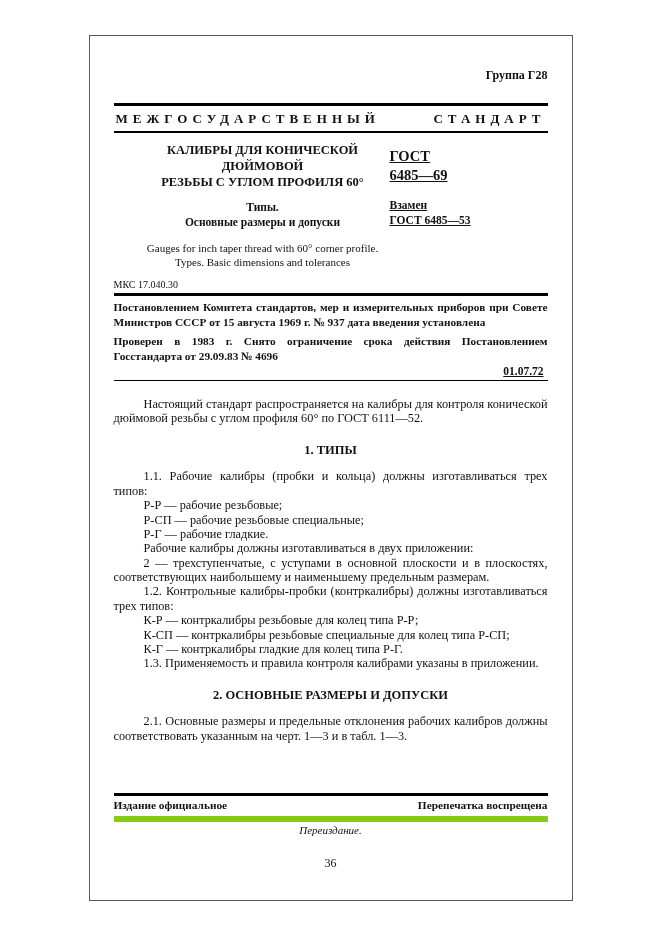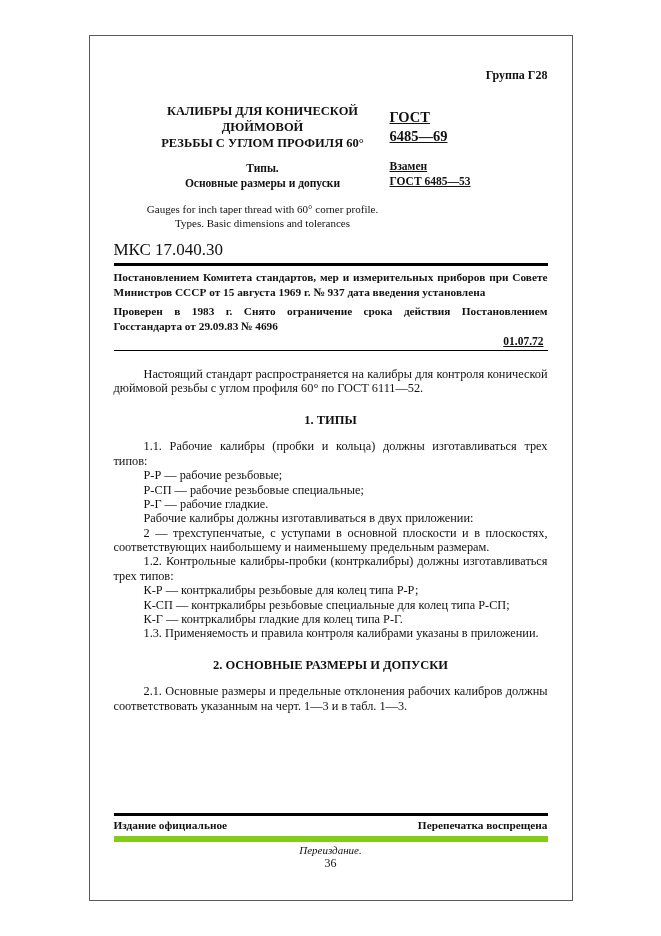--- a/index.html
+++ b/index.html
@@ -43,21 +43,21 @@
     white-space: nowrap;
   }
   .title-row { display: flex; margin-top: 9px; }
   .title-left { flex: 1; text-align: center; padding: 0 6px 0 28px; }
   .title-main { font-weight: bold; font-size: 12.5px; line-height: 1.28; }
   .title-sub  { font-weight: bold; font-size: 11.5px; margin-top: 10px; line-height: 1.3; }
   .title-en   { font-size: 11px; margin-top: 11px; line-height: 1.3; }
   .title-right { width: 158px; text-align: left; text-decoration: underline; }
   .gost   { font-weight: bold; font-size: 14.5px; line-height: 1.3; margin-top: 5px; }
   .vzamen { font-weight: bold; font-size: 11.5px; line-height: 1.3; margin-top: 13px; }
-  .mks { font-size: 17px; margin-top: 10px; }
+  .mks { font-size: 10px; margin-top: 10px; }
   .rule-thick { border-top: 3px solid #000; margin-top: 3px; }
   .rule-thin  { border-top: 1px solid #000; margin-top: 3px; }
   .decree {
     font-weight: bold;
     font-size: 11.3px;
     line-height: 1.32;
     text-align: justify;
     margin: 4px 0 0;
   }
   .decree-date {
@@ -73,21 +73,21 @@
   .h {
     text-align: center;
     font-weight: bold;
     font-size: 12.5px;
     margin: 17px 0 12px;
   }
   .footer {
     position: absolute;
     left: 24px;
     right: 24px;
-    top: 777px;
+    top: 757px;
   }
   .footer-row {
     display: flex;
     justify-content: space-between;
     border-top: 3px solid #000;
     padding-top: 3px;
     font-weight: bold;
     font-size: 11.3px;
   }
   .footer-thin {
@@ -107,20 +107,24 @@
     font-size: 12px;
   }
 </style>
 </head>
 <body>
 
 <div class="page">
 
   <div class="group">Группа Г28</div>
 
+  <div class="band">
+    <span>МЕЖГОСУДАРСТВЕННЫЙ</span>
+    <span>СТАНДАРТ</span>
+  </div>
 
   <div class="title-row">
     <div class="title-left">
       <div class="title-main">
         <div>КАЛИБРЫ ДЛЯ КОНИЧЕСКОЙ ДЮЙМОВОЙ</div>
         <div>РЕЗЬБЫ С УГЛОМ ПРОФИЛЯ 60°</div>
       </div>
       <div class="title-sub">
         <div>Типы.</div>
         <div>Основные размеры и допуски</div>

